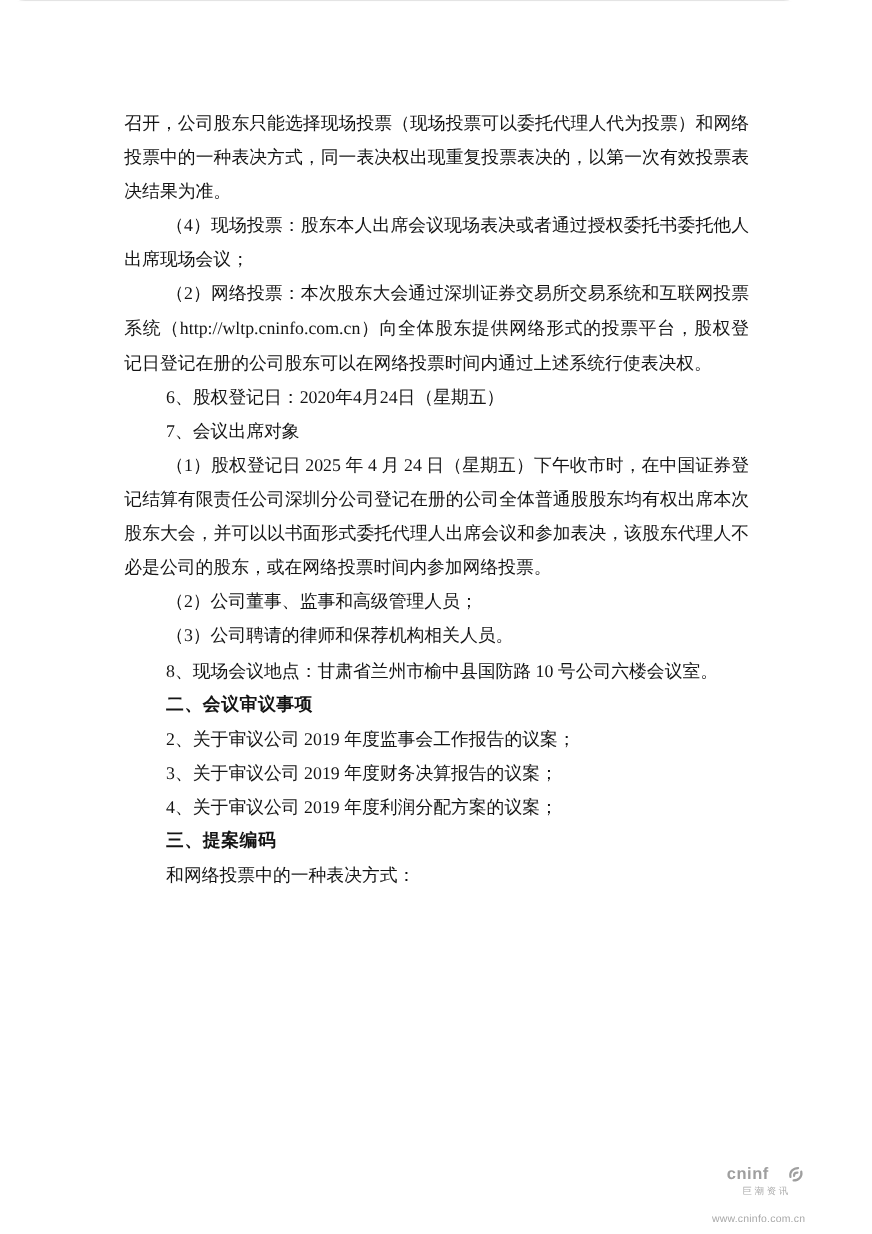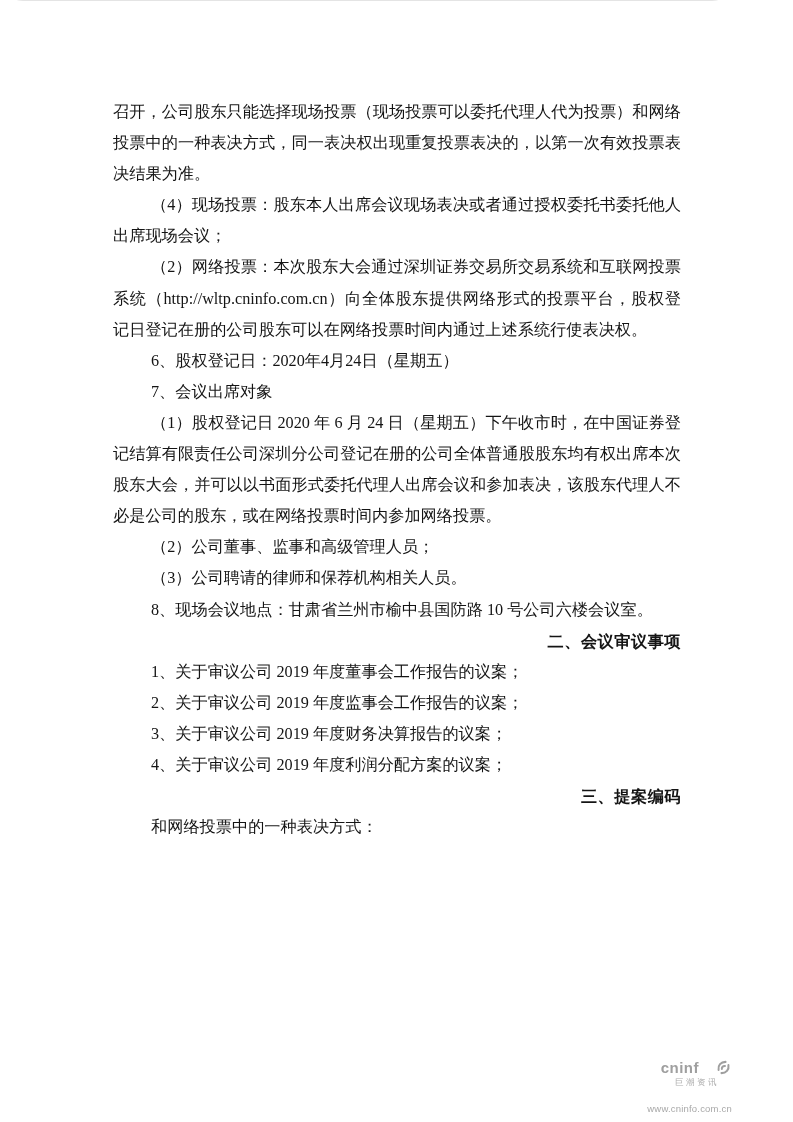--- a/index.html
+++ b/index.html
@@ -35,23 +35,23 @@
   }
 
   .para {
     margin: 0;
     text-indent: 38px;
   }
 
   .para.flush { text-indent: 0; }
 
   .para.heading {
-    font-family: Liberation Sans, sans-serif;
+    font-family: Liberation Mono, monospace;
     font-weight: bold;
-    text-align: right;
+    text-align: left;
     letter-spacing: 0.5px;
   }
 
   .footer-logo {
     position: absolute;
     right: 3px;
     bottom: 9px;
     width: 90px;
     text-align: right;
     color: #a8a8a8;
@@ -96,26 +96,25 @@
 
 <div class="page">
   <div class="top-edge"></div>
 
   <div class="content">
     <p class="para flush">召开，公司股东只能选择现场投票（现场投票可以委托代理人代为投票）和网络投票中的一种表决方式，同一表决权出现重复投票表决的，以第一次有效投票表决结果为准。</p>
     <p class="para">（4）现场投票：股东本人出席会议现场表决或者通过授权委托书委托他人出席现场会议；</p>
     <p class="para">（2）网络投票：本次股东大会通过深圳证券交易所交易系统和互联网投票系统（http://wltp.cninfo.com.cn）向全体股东提供网络形式的投票平台，股权登记日登记在册的公司股东可以在网络投票时间内通过上述系统行使表决权。</p>
     <p class="para">6、股权登记日：2020年4月24日（星期五）</p>
     <p class="para">7、会议出席对象</p>
-    <p class="para">（1）股权登记日 2020 年 6 月 24 日（星期五）下午收市时，在中国证券登记结算有限责任公司深圳分公司登记在册的公司全体普通股股东均有权出席本次股东大会，并可以以书面形式委托代理人出席会议和参加表决，该股东代理人不必是公司的股东，或在网络投票时间内参加网络投票。</p>
+    <p class="para">（1）股权登记日 2025 年 4 月 24 日（星期五）下午收市时，在中国证券登记结算有限责任公司深圳分公司登记在册的公司全体普通股股东均有权出席本次股东大会，并可以以书面形式委托代理人出席会议和参加表决，该股东代理人不必是公司的股东，或在网络投票时间内参加网络投票。</p>
     <p class="para">（2）公司董事、监事和高级管理人员；</p>
     <p class="para">（3）公司聘请的律师和保荐机构相关人员。</p>
     <p class="para">8、现场会议地点：甘肃省兰州市榆中县国防路 10 号公司六楼会议室。</p>
     <p class="para heading">二、会议审议事项</p>
-    <p class="para">1、关于审议公司 2019 年度董事会工作报告的议案；</p>
     <p class="para">2、关于审议公司 2019 年度监事会工作报告的议案；</p>
     <p class="para">3、关于审议公司 2019 年度财务决算报告的议案；</p>
     <p class="para">4、关于审议公司 2019 年度利润分配方案的议案；</p>
     <p class="para heading">三、提案编码</p>
     <p class="para">和网络投票中的一种表决方式：</p>
   </div>
 
   <div class="footer-logo">
     <div class="brand-row">
       <span class="brand-word">cninf</span>

